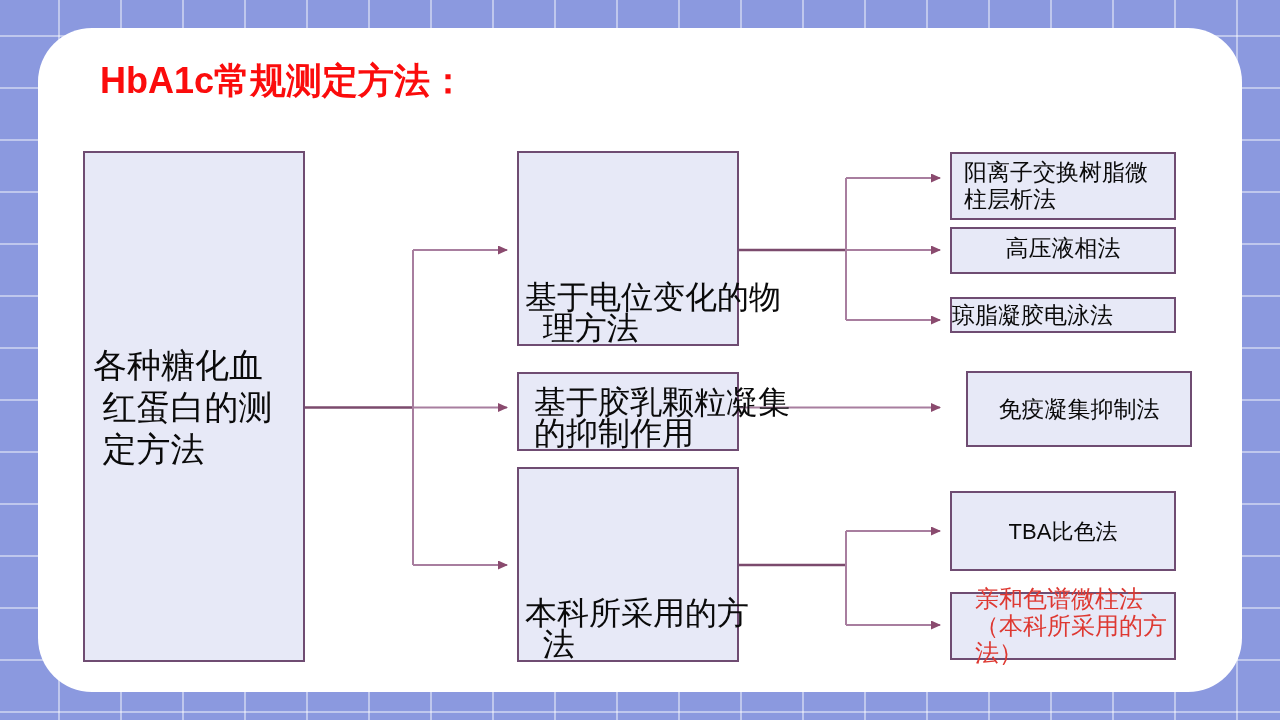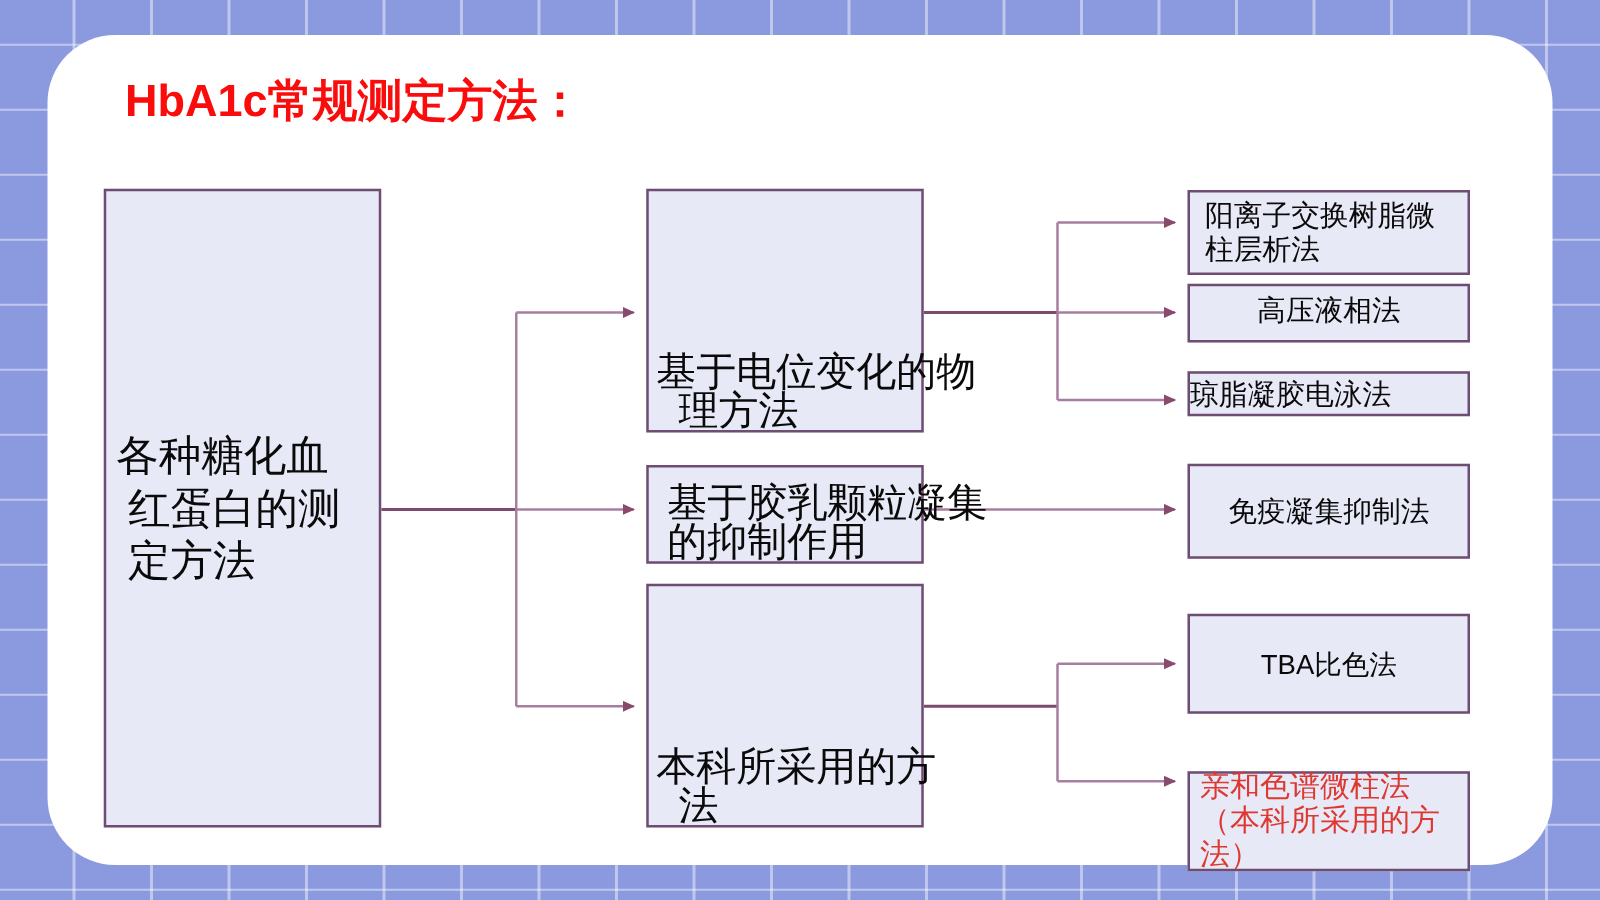--- a/index.html
+++ b/index.html
@@ -41,24 +41,24 @@
     font-size:34px;line-height:42px;padding-left:8px;}
   .mid-box{left:517px;width:222px;font-size:32px;line-height:31px;padding-left:6px;align-items:flex-end;}
   .m1{top:151px;height:195px;}
   .m2{top:372px;height:79px;}
   .m3{top:467px;height:195px;}
   .res-box{left:950px;width:226px;font-family:"Liberation Serif", serif;
     font-size:23px;line-height:27px;}
   .r1{top:152px;height:68px;padding-left:12px;}
   .r2{top:227px;height:47px;justify-content:center;text-align:center;font-family:Liberation Mono, monospace;}
   .r3{top:297px;height:36px;justify-content:center;text-align:left;}
-  .r4{top:371px;height:76px;justify-content:center;text-align:center;}
+  .r4{top:371px;height:76px;justify-content:center;text-align:center;margin-left:16px;}
   .r5{top:491px;height:80px;justify-content:center;text-align:center;
       font-family:"Liberation Sans", sans-serif;font-size:22px;}
-  .r6{top:617px;height:80px;padding-left:8px;
+  .r6{top:592px;height:68px;padding-left:23px;
       color:var(--highlight_red);font-size:24px;line-height:27px;}
   svg.connectors{position:absolute;left:0;top:0;pointer-events:none;}
   .cline{stroke:var(--connector);stroke-width:2;fill:none;}
   .cline-dark{stroke:var(--connector_dark);stroke-width:2.4;fill:none;}
 </style>
 </head>
 <body>
 
 <div class="slide">
   <div class="card"></div>

